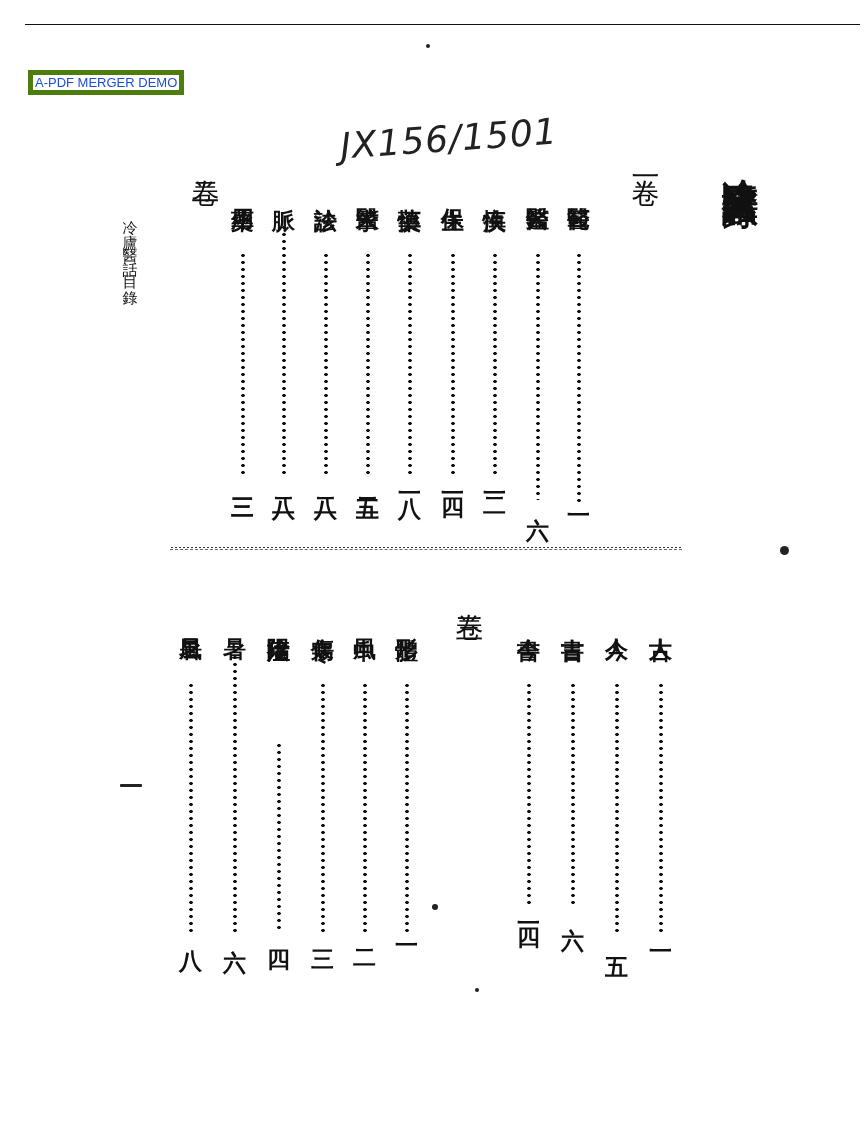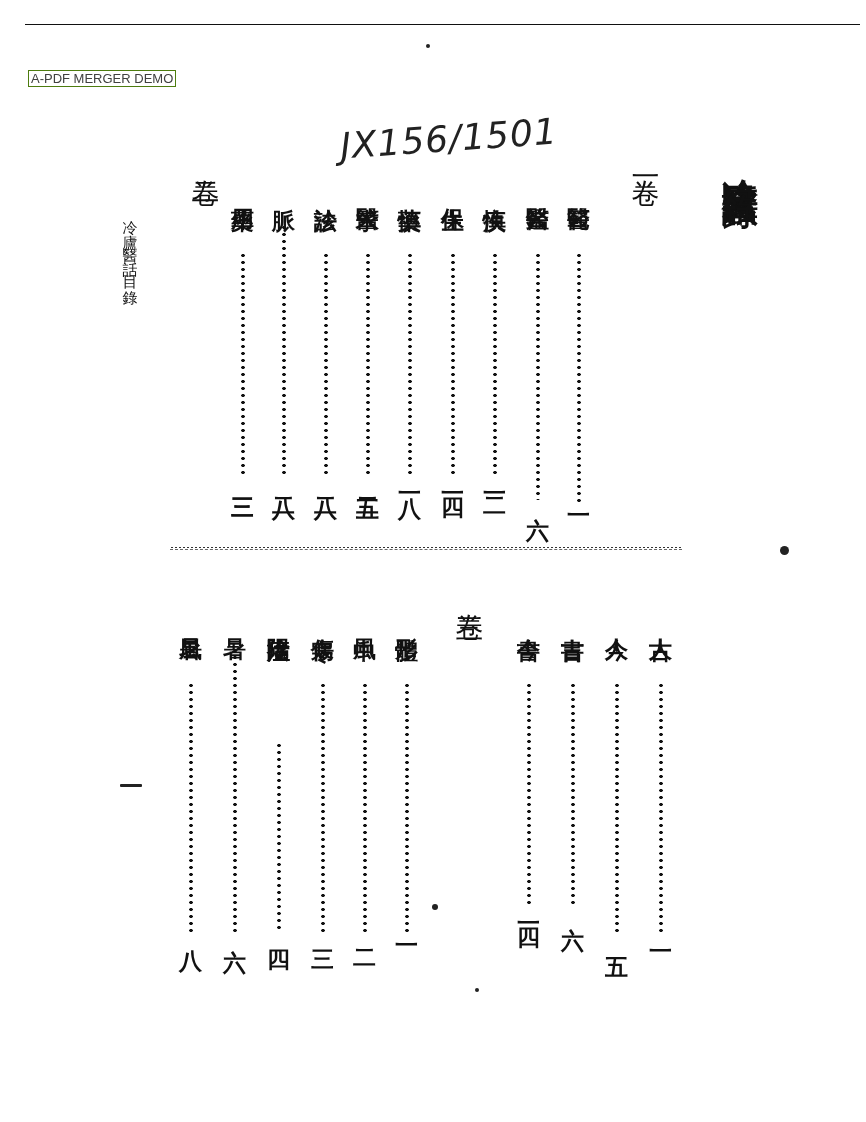--- a/index.html
+++ b/index.html
@@ -1,20 +1,20 @@
 <!DOCTYPE html>
 <html><head>
 <meta charset="utf-8">
 <style>
   html, body { margin: 0; padding: 0; background: #ffffff; }
   body { width: 866px; height: 1122px; position: relative; overflow: hidden;
          font-family: "DejaVu Serif", "Liberation Serif", serif; color: #111; }
   .top-rule { position: absolute; left: 25px; top: 24px; width: 835px; height: 1px; background: #111; }
-  .watermark { position: absolute; left: 28px; top: 70px; border: 1px solid #4d7c0f; padding: 0 2px;
-               font-family: "Liberation Sans", "DejaVu Sans", sans-serif; font-size: 13px; line-height: 15px; color: #404040; }
+  .watermark { position: absolute; left: 28px; top: 70px; border: 5px solid #4d7c0f; padding: 0 2px;
+               font-family: "Liberation Sans", "DejaVu Sans", sans-serif; font-size: 13px; line-height: 15px; color: #1d4ed8; }
   .vcol { position: absolute; writing-mode: vertical-rl; text-orientation: upright;
           font-family: "DejaVu Serif", "Liberation Serif", serif; }
   .main-title { left: 716px; top: 150px; font-size: 36px; letter-spacing: 3px; font-weight: bold; }
   .side-title { left: 120px; top: 208px; font-size: 15px; letter-spacing: 14px; }
   .vol-head { font-size: 28px; letter-spacing: 4px; }
   .handwritten { position: absolute; left: 340px; top: 118px; font-family: "DejaVu Sans", sans-serif;
                  font-size: 36px; font-style: italic; color: #222; letter-spacing: 1px; transform: rotate(-4deg); }
   .entry { position: absolute; width: 30px; }
   .entry .title { writing-mode: vertical-rl; text-orientation: upright; font-size: 23px; font-weight: bold;
                   line-height: 30px; letter-spacing: 0; display: block; margin: 0 auto; }

